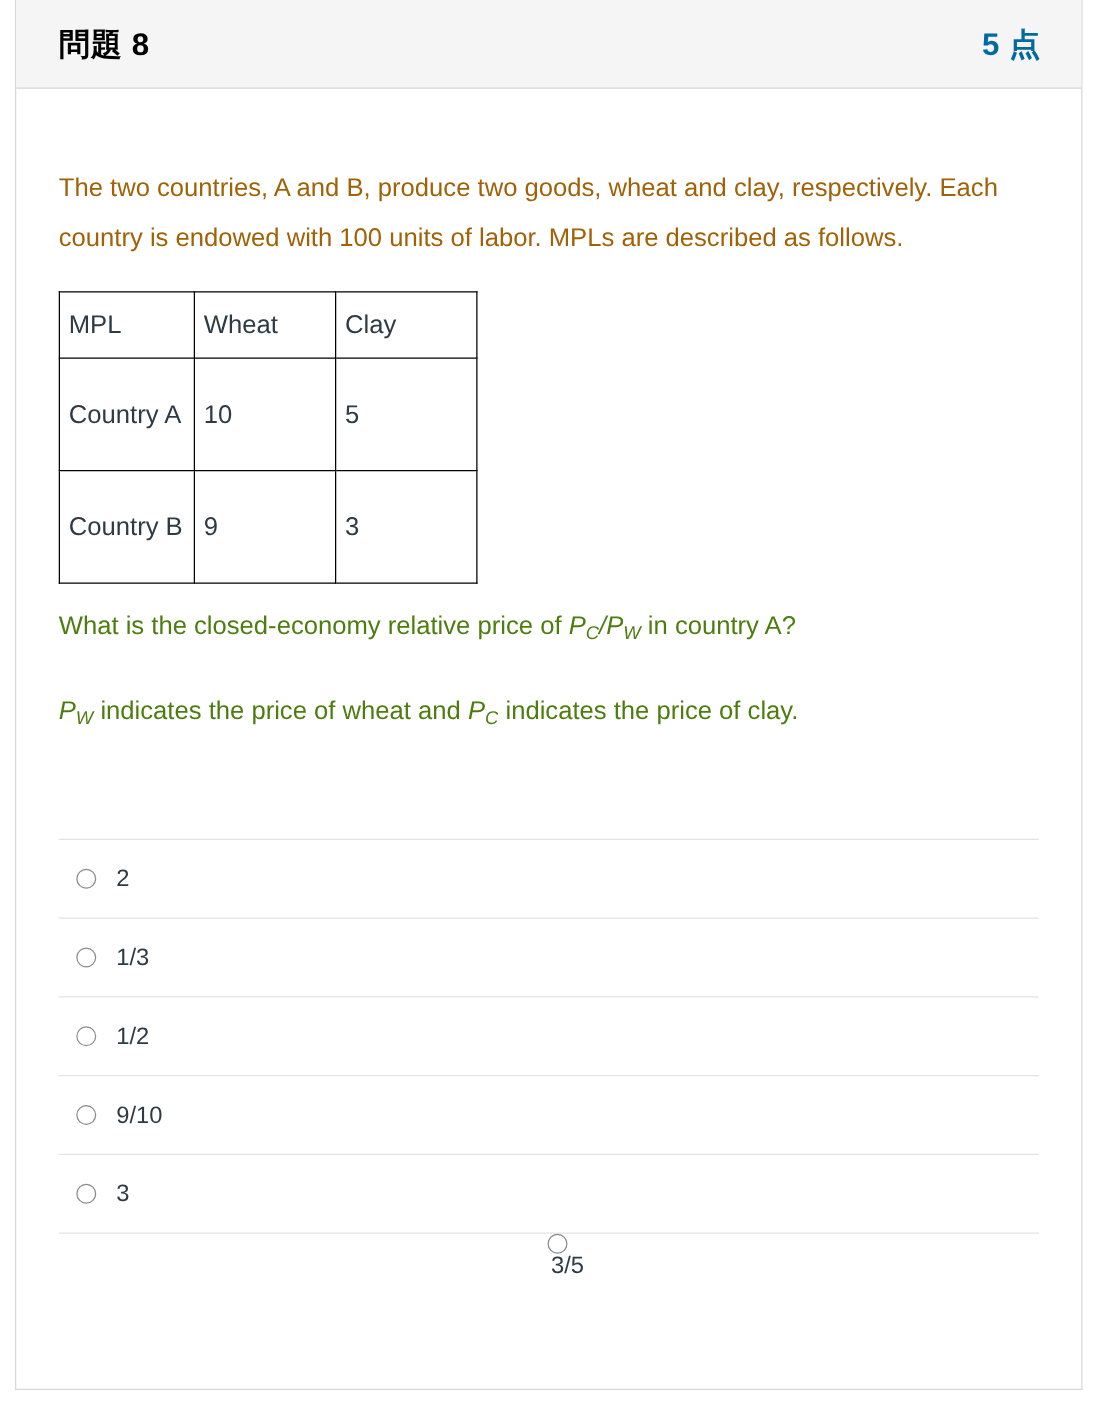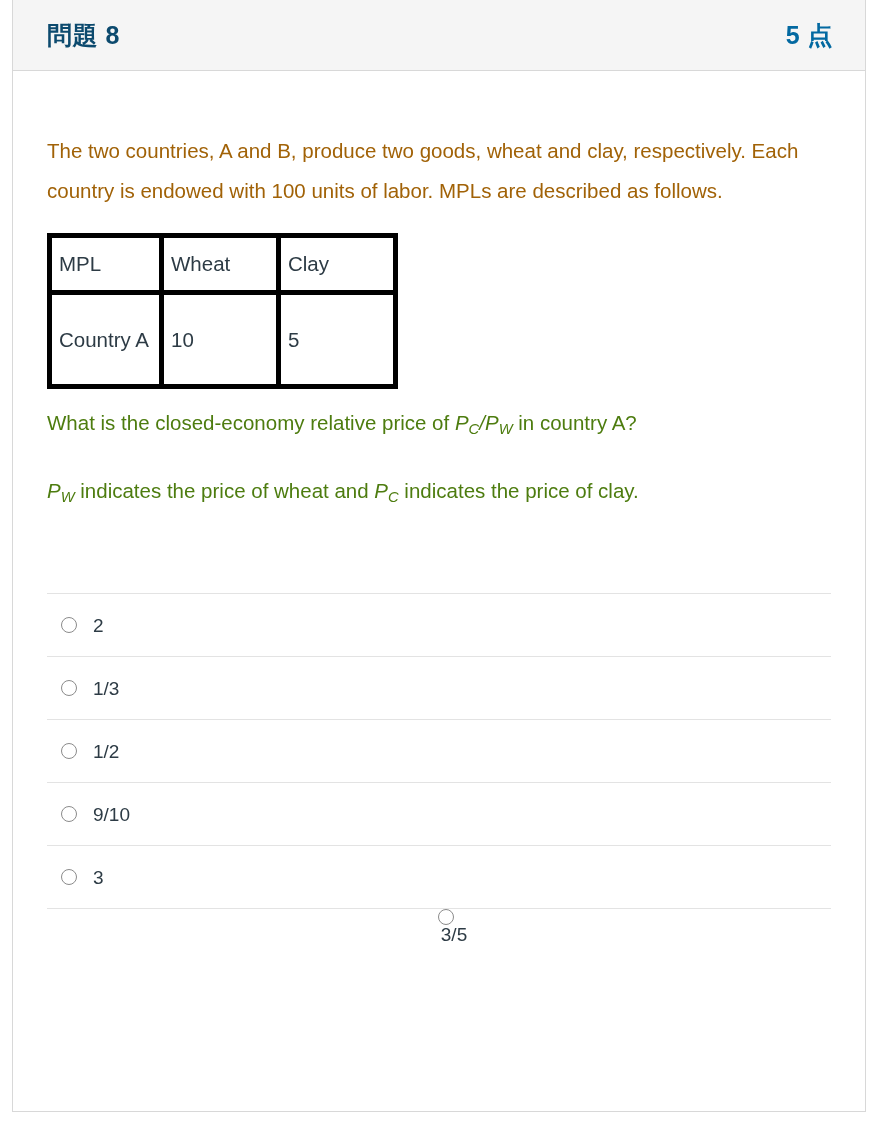--- a/index.html
+++ b/index.html
@@ -34,21 +34,21 @@
     border-bottom: 1px solid #d8d8d8;
     display: flex;
     align-items: center;
     justify-content: space-between;
     padding: 0 32px 0 34px;
   }
 
   .question-title {
     font-size: 25px;
     font-weight: bold;
-    color: #0c4a6e;
+    color: #000000;
     letter-spacing: 0.5px;
     white-space: nowrap;
   }
 
   .question-points {
     font-size: 25px;
     font-weight: bold;
     color: #0369a1;
     letter-spacing: 0.5px;
     white-space: nowrap;
@@ -65,21 +65,21 @@
     margin: 0 0 22px 0;
     max-width: 790px;
   }
 
   .mpl-table {
     border-collapse: collapse;
     table-layout: fixed;
     margin: 0 0 14px 0;
   }
   .mpl-table td {
-    border: 5px solid #000000;
+    border: 1px solid #000000;
     font-size: 20.5px;
     line-height: 40px;
     color: #2d3b45;
     padding: 3px 7px;
     vertical-align: middle;
     text-align: left;
   }
   .mpl-table .col-label { width: 93px; }
   .mpl-table .col-val   { width: 98px; }
   .mpl-table tr.head-row td { height: 46px; }
@@ -151,20 +151,25 @@
         <tr class="head-row">
           <td class="col-label">MPL</td>
           <td class="col-val">Wheat</td>
           <td class="col-val">Clay</td>
         </tr>
         <tr class="data-row">
           <td class="col-label">Country A</td>
           <td class="col-val">10</td>
           <td class="col-val">5</td>
         </tr>
+        <tr class="data-row">
+          <td class="col-label">Country B</td>
+          <td class="col-val">9</td>
+          <td class="col-val">3</td>
+        </tr>
       </tbody>
     </table>
 
     <p class="question-line"><span>What is the closed-economy relative price of </span><span class="math"><span>P</span><sub>C</sub></span><span class="math">/</span><span class="math"><span>P</span><sub>W</sub></span><span> in country A?</span></p>
 
     <p class="question-line second"><span class="math"><span>P</span><sub>W</sub></span><span> indicates the price of wheat and </span><span class="math"><span>P</span><sub>C</sub></span><span> indicates the price of clay.</span></p>
 
     <div class="answers">
 
       <div class="answer-row">

